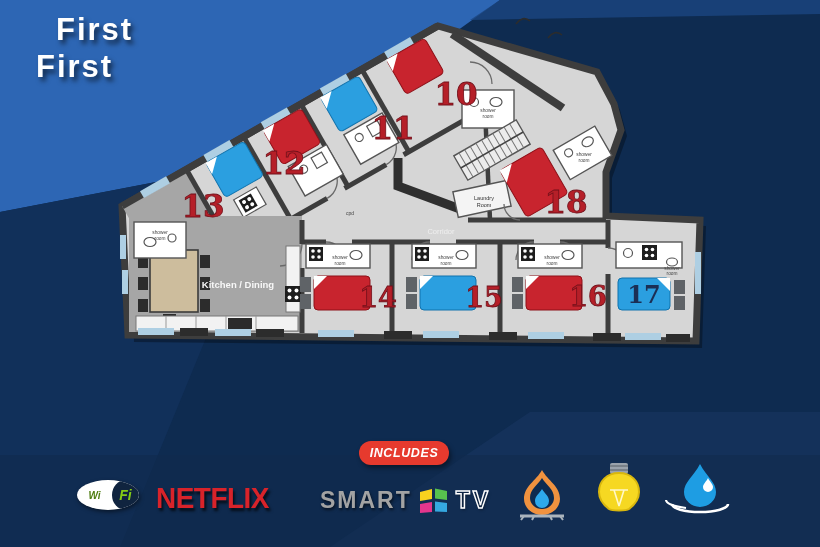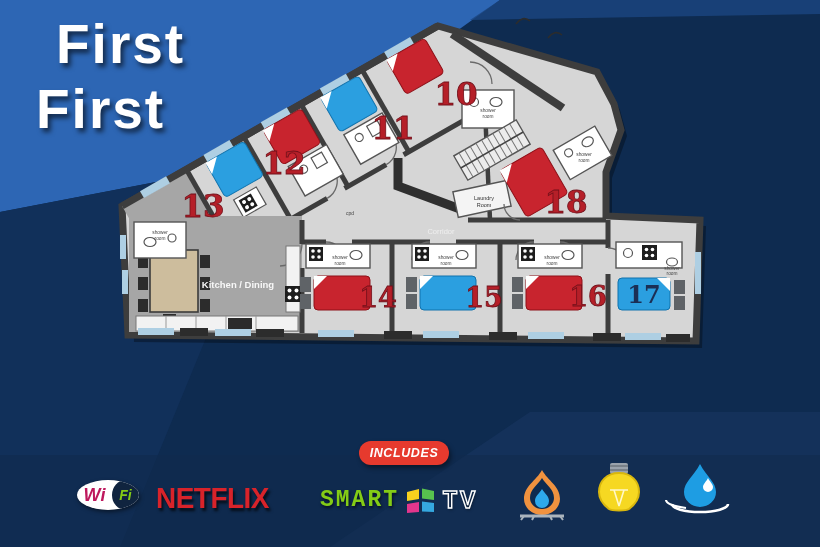--- a/index.html
+++ b/index.html
@@ -1,43 +1,43 @@
 <!DOCTYPE html>
 <html><head>
 <meta charset="utf-8">
 <style>
   html,body{margin:0;padding:0;background:#0a1f3c;}
   #canvas{position:relative;width:820px;height:547px;overflow:hidden;
           font-family:"Liberation Sans",sans-serif;background:#0e2b50;}
   #scene{position:absolute;left:0;top:0;}
   
   #title{position:absolute;left:36px;top:12px;color:#fff;font-weight:bold;
-         font-size:55px;line-height:1.18;letter-spacing:2px;
+         font-size:31px;line-height:1.18;letter-spacing:2px;
          text-shadow:3px 4px 5px rgba(0,0,0,.6);}
   #title .l1{padding-left:20px;}
   
   #includes{position:absolute;left:359px;top:441px;width:90px;height:24px;
             background:#e63a2e;border-radius:12px;display:flex;align-items:center;
             justify-content:center;color:#fff;font-style:italic;font-weight:bold;
             font-size:12.5px;letter-spacing:.6px;box-shadow:2px 3px 5px rgba(0,0,0,.45);}
   
   .logo{position:absolute;display:flex;align-items:center;}
   #wifi{left:77px;top:480px;width:62px;height:30px;background:#fff;border-radius:50%/50%;
         overflow:hidden;box-shadow:1px 2px 4px rgba(0,0,0,.5);}
-  #wifi .wi{flex:1;display:flex;align-items:center;justify-content:center;color:#be185d;
-        font-weight:bold;font-style:italic;font-size:18px;}
+  #wifi .wi{flex:1;display:flex;align-items:center;justify-content:center;color:#4d7c0f;
+        font-weight:bold;font-style:italic;font-size:10px;}
   #wifi .fi{width:27px;height:30px;background:#10243f;border-radius:50%;display:flex;
         align-items:center;justify-content:center;color:#84cc16;font-weight:bold;
         font-style:italic;font-size:14px;}
   #netflix{left:156px;top:481px;font-size:30px;font-weight:bold;color:#d8232a;
         letter-spacing:-.5px;transform:scaleX(.93);transform-origin:left;
         text-shadow:2px 3px 3px rgba(0,0,0,.7);}
   #smarttv{left:320px;top:486px;gap:6px;}
-  #smarttv .smart{color:#84cc16;font-weight:bold;font-size:23px;letter-spacing:2px;
-        text-shadow:1px 2px 3px rgba(0,0,0,.6);font-family:Liberation Mono, monospace;}
+  #smarttv .smart{color:#a3a3a3;font-weight:bold;font-size:23px;letter-spacing:2px;
+        text-shadow:1px 2px 3px rgba(0,0,0,.6);}
   #smarttv .tv{font-size:23px;font-weight:bold;letter-spacing:3px;color:transparent;
         -webkit-text-stroke:1.4px #fff;text-shadow:1px 2px 3px rgba(0,0,0,.35);}
 </style>
 </head>
 <body>
 
 <div id="canvas">
 
 <svg id="scene" width="820" height="547" viewBox="0 0 820 547">
 

